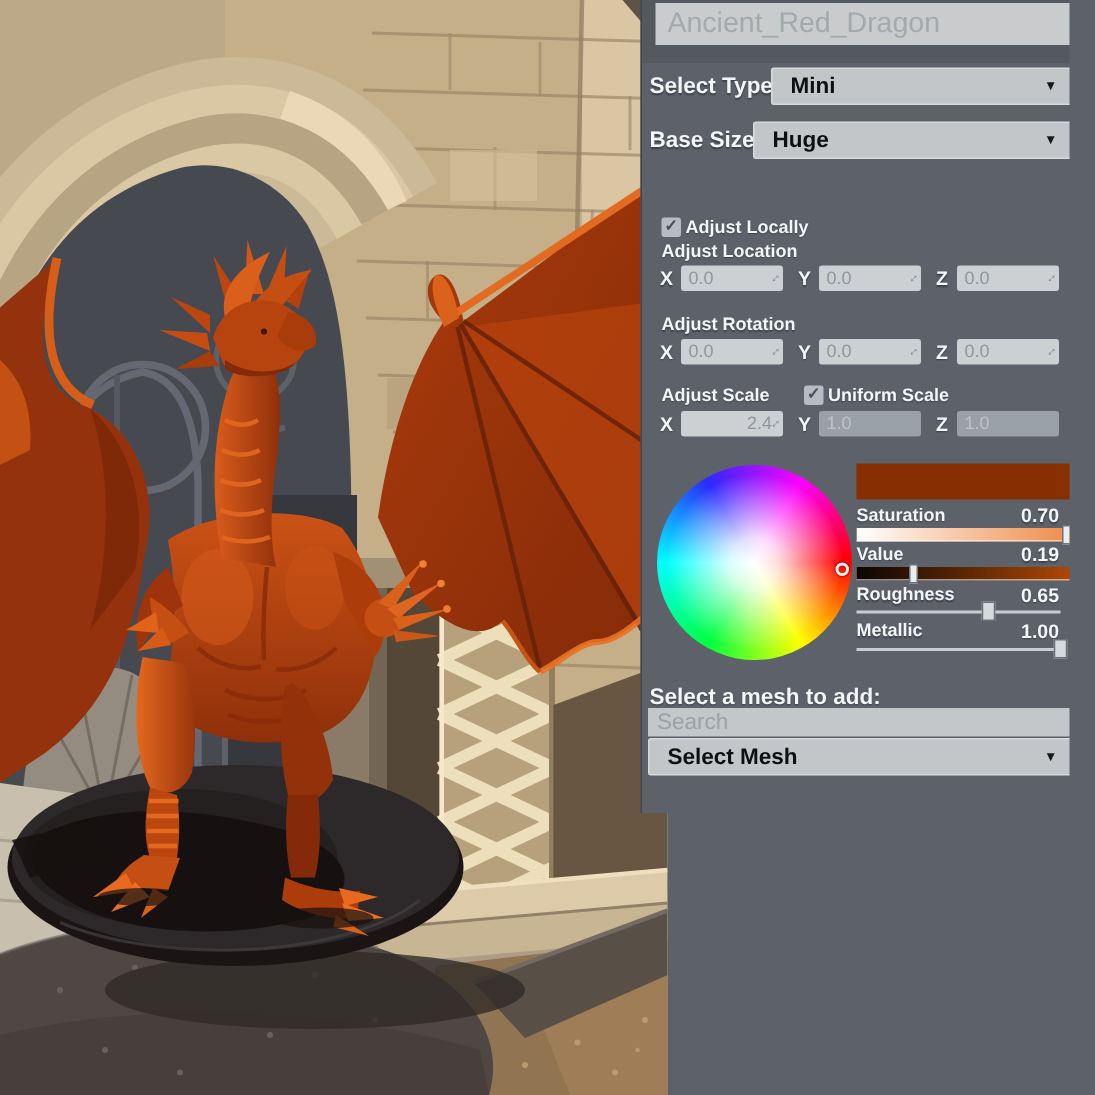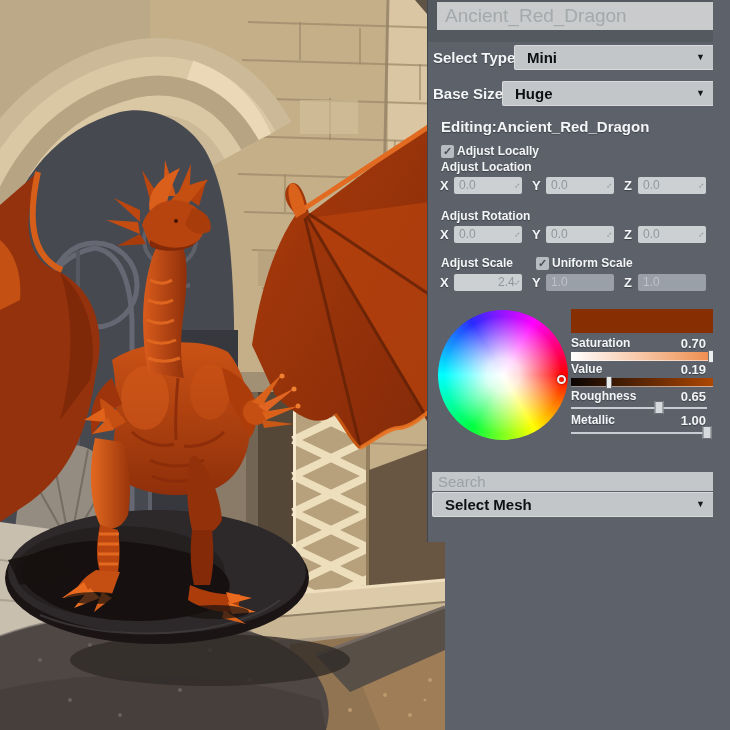--- a/index.html
+++ b/index.html
@@ -345,21 +345,20 @@
   <input class="name-input" type="text" value="Ancient_Red_Dragon" style="">
 
   <div class="lbl" style="left:5px;top:49px;">Select Type:</div>
   <div class="dropdown" style="left:86px;top:45px;width:215px;">Mini</div>
   <span class="dd-arrow" style="left:268px;top:52px;">▼</span>
 
   <div class="lbl" style="left:5px;top:85px;">Base Size:</div>
   <div class="dropdown" style="left:74px;top:81px;width:227px;">Huge</div>
   <span class="dd-arrow" style="left:268px;top:88px;">▼</span>
 
-  <div class="lbl" style="left:13px;top:118px;">Editing:Ancient_Red_Dragon</div>
 
   <div class="checkbox" style="left:13px;top:145px;">
     <span>✓</span>
   </div>
   <div class="lbl sm" style="left:29px;top:144px;">Adjust Locally</div>
 
   <div class="lbl sm" style="left:13px;top:160px;">Adjust Location</div>
   <div class="vec-row" style="top:177px;">
     <span class="axis" style="left:12px;">X</span>
     <div class="numfield" style="left:26px;">
@@ -439,18 +438,19 @@
   <div class="track line" style="top:407px;">
     <div class="handle knob" style="left: 65%;"></div>
   </div>
 
   <div class="lbl sm" style="left:143px;top:413px;">Metallic</div>
   <div class="sl-val" style="left:228px;top:413px;">1.00</div>
   <div class="track line" style="top:432px;">
     <div class="handle knob" style="left: 100%;"></div>
   </div>
 
+  <div class="lbl" style="left:5px;top:456px;">Select a mesh to add:</div>
   <input class="search-input" type="text" placeholder="Search" style="">
   <div class="dropdown" style="left:4px;top:492px;width:300px;">Select Mesh</div>
   <span class="dd-arrow" style="left:268px;top:499px;">▼</span>
 
   <div class="btn" style="left:203px;width:120px;">Cancel</div>
 </div>
 
 </body></html>

